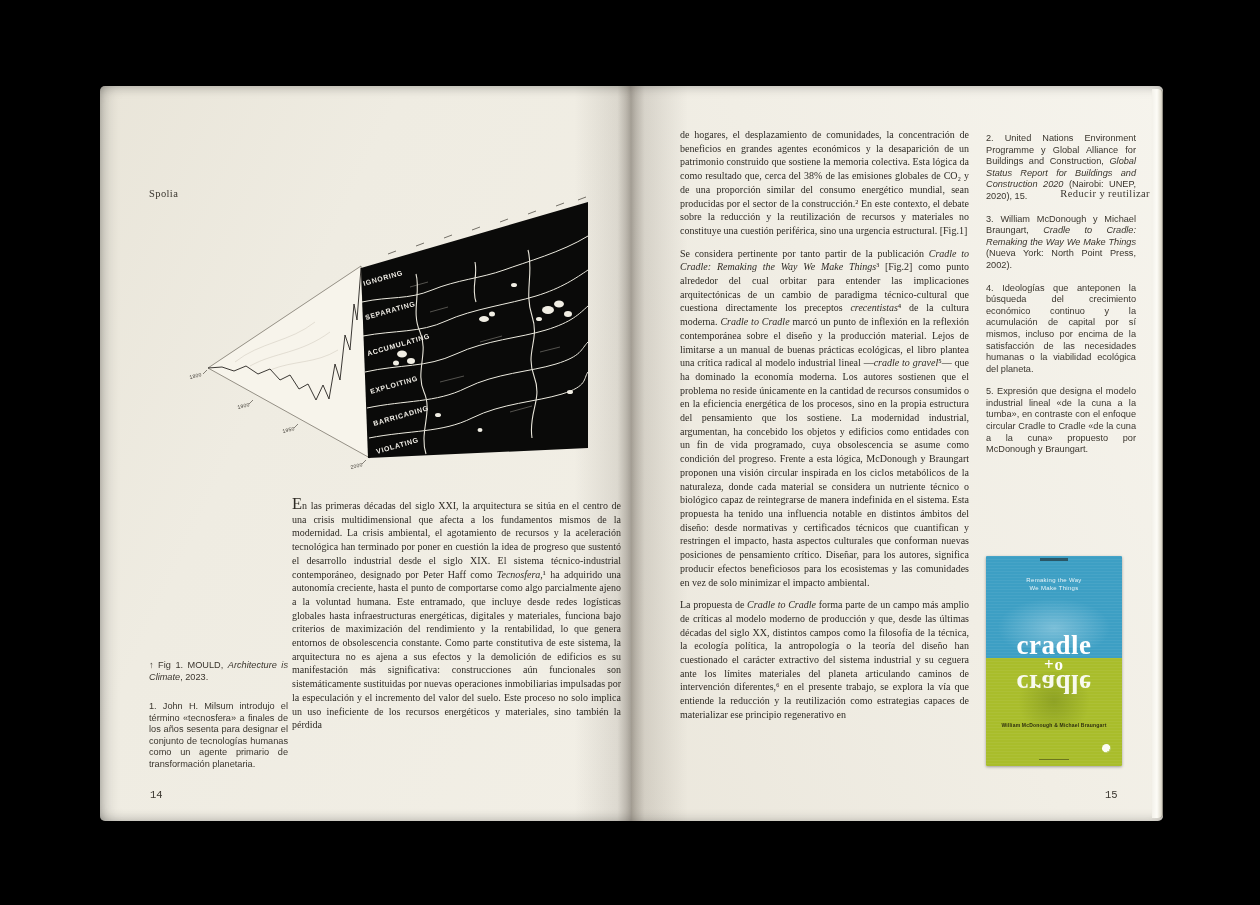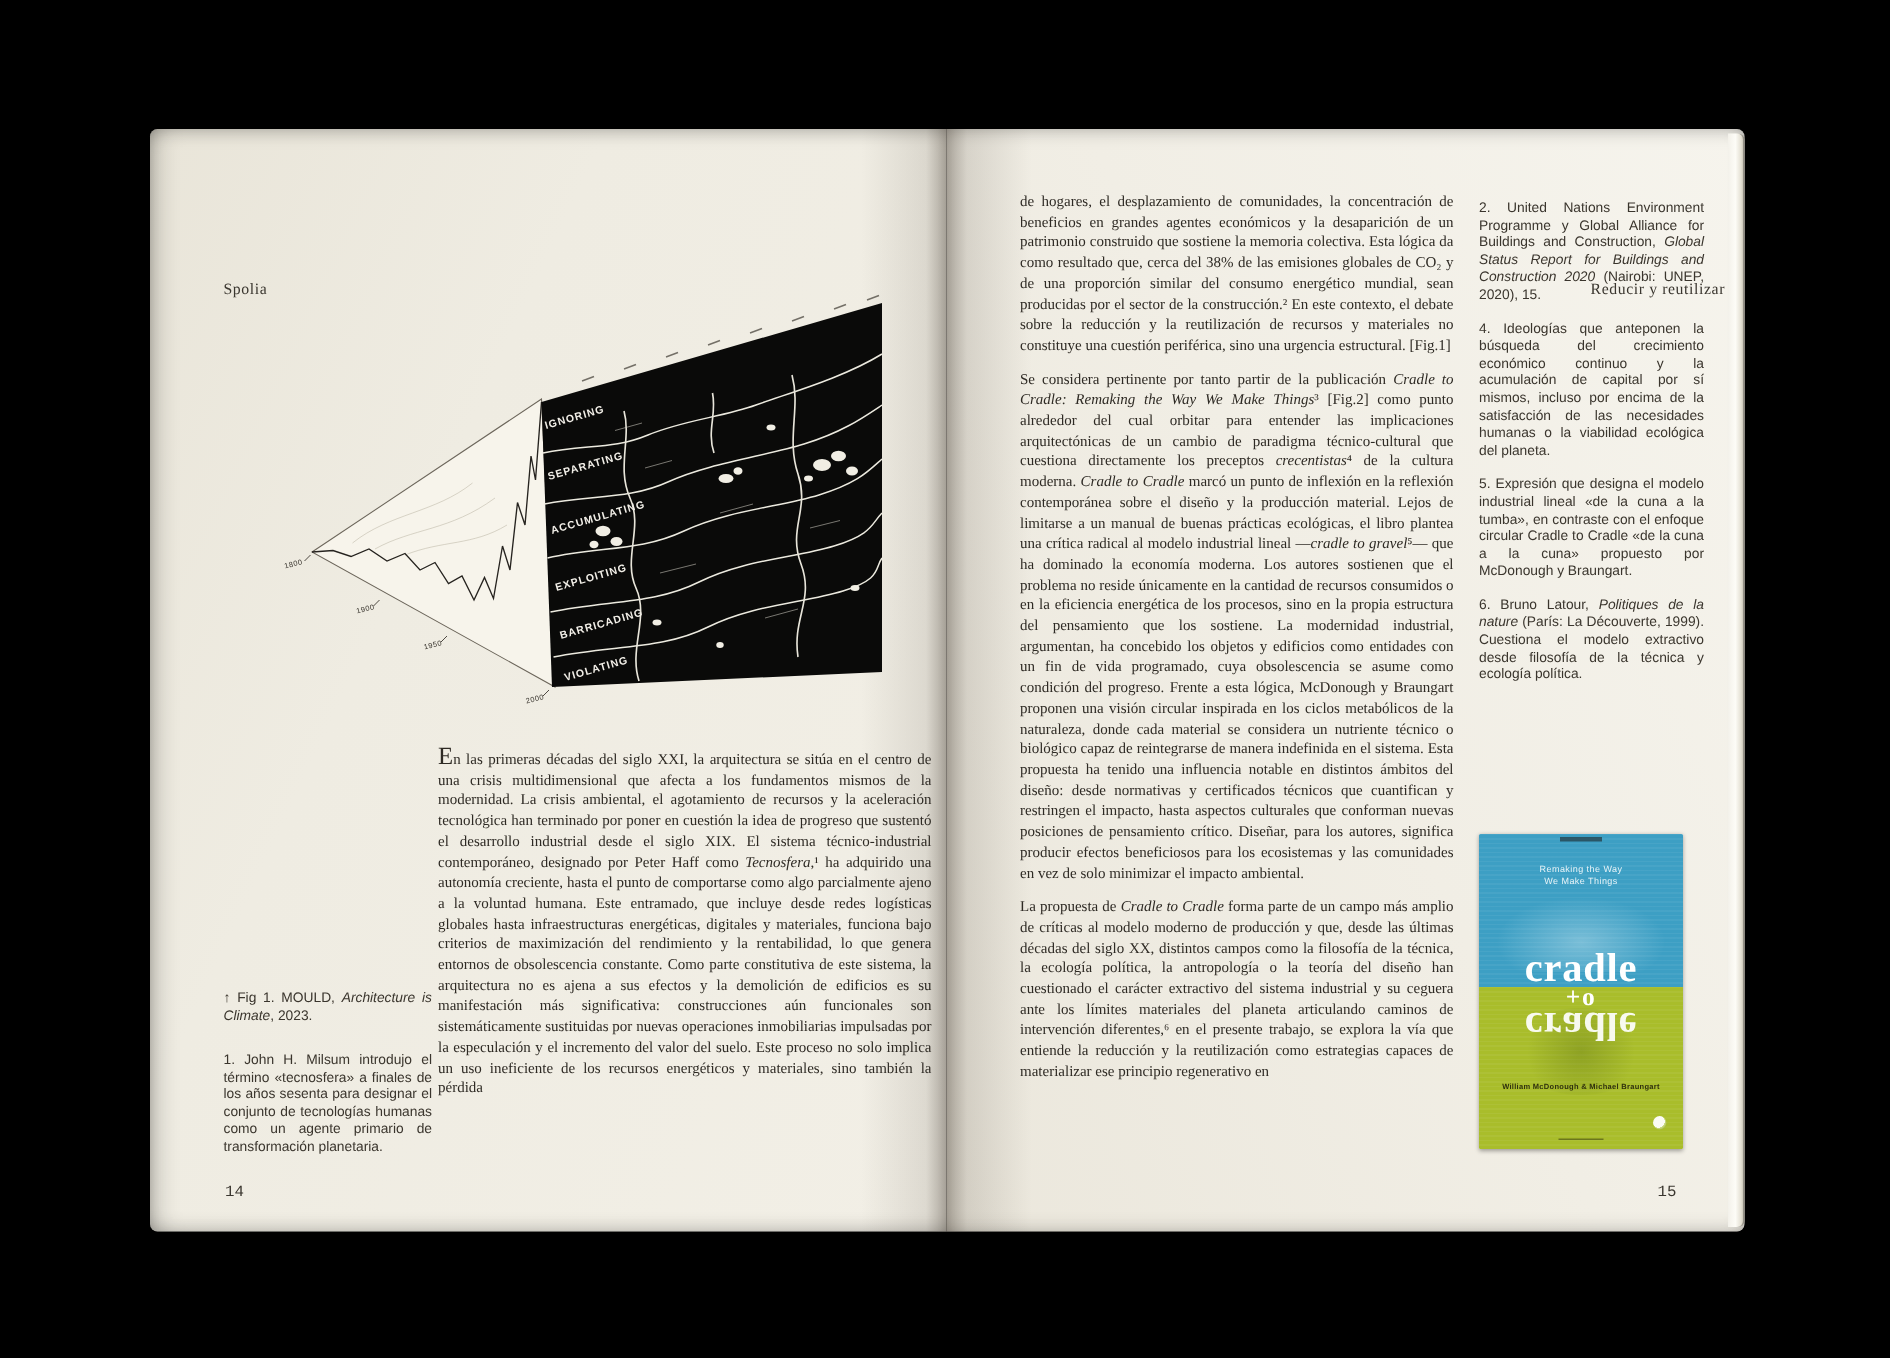--- a/index.html
+++ b/index.html
@@ -165,23 +165,23 @@
   <span class="pagenum" style="left:150px;top:789px;">14</span>
 
   <div class="bodytext" style="left:680px;top:128px;width:289px;">
     <p>de hogares, el desplazamiento de comunidades, la concentración de beneficios en grandes agentes económicos y la desaparición de un patrimonio construido que sostiene la memoria colectiva. Esta lógica da como resultado que, cerca del 38% de las emisiones globales de CO₂ y de una proporción similar del consumo energético mundial, sean producidas por el sector de la construcción.² En este contexto, el debate sobre la reducción y la reutilización de recursos y materiales no constituye una cuestión periférica, sino una urgencia estructural. [Fig.1]</p>
     <p>Se considera pertinente por tanto partir de la publicación <i>Cradle to Cradle: Remaking the Way We Make Things</i>³ [Fig.2] como punto alrededor del cual orbitar para entender las implicaciones arquitectónicas de un cambio de paradigma técnico-cultural que cuestiona directamente los preceptos <i>crecentistas</i>⁴ de la cultura moderna. <i>Cradle to Cradle</i> marcó un punto de inflexión en la reflexión contemporánea sobre el diseño y la producción material. Lejos de limitarse a un manual de buenas prácticas ecológicas, el libro plantea una crítica radical al modelo industrial lineal —<i>cradle to gravel</i>⁵— que ha dominado la economía moderna. Los autores sostienen que el problema no reside únicamente en la cantidad de recursos consumidos o en la eficiencia energética de los procesos, sino en la propia estructura del pensamiento que los sostiene. La modernidad industrial, argumentan, ha concebido los objetos y edificios como entidades con un fin de vida programado, cuya obsolescencia se asume como condición del progreso. Frente a esta lógica, McDonough y Braungart proponen una visión circular inspirada en los ciclos metabólicos de la naturaleza, donde cada material se considera un nutriente técnico o biológico capaz de reintegrarse de manera indefinida en el sistema. Esta propuesta ha tenido una influencia notable en distintos ámbitos del diseño: desde normativas y certificados técnicos que cuantifican y restringen el impacto, hasta aspectos culturales que conforman nuevas posiciones de pensamiento crítico. Diseñar, para los autores, significa producir efectos beneficiosos para los ecosistemas y las comunidades en vez de solo minimizar el impacto ambiental.</p>
     <p>La propuesta de <i>Cradle to Cradle</i> forma parte de un campo más amplio de críticas al modelo moderno de producción y que, desde las últimas décadas del siglo XX, distintos campos como la filosofía de la técnica, la ecología política, la antropología o la teoría del diseño han cuestionado el carácter extractivo del sistema industrial y su ceguera ante los límites materiales del planeta articulando caminos de intervención diferentes,⁶ en el presente trabajo, se explora la vía que entiende la reducción y la reutilización como estrategias capaces de materializar ese principio regenerativo en</p>
   </div>
 
   <div class="notes-col">
     <div class="side-note">2. United Nations Environment Programme y Global Alliance for Buildings and Construction, <i>Global Status Report for Buildings and Construction 2020</i> (Nairobi: UNEP, 2020), 15.</div>
+    <div class="side-note">3. William McDonough y Michael Braungart, <i>Cradle to Cradle: Remaking the Way We Make Things</i> (Nueva York: North Point Press, 2002).</div>
     <div class="side-note">4. Ideologías que anteponen la búsqueda del crecimiento económico continuo y la acumulación de capital por sí mismos, incluso por encima de la satisfacción de las necesidades humanas o la viabilidad ecológica del planeta.</div>
     <div class="side-note">5. Expresión que designa el modelo industrial lineal «de la cuna a la tumba», en contraste con el enfoque circular Cradle to Cradle «de la cuna a la cuna» propuesto por McDonough y Braungart.</div>
-    <div class="side-note">6. Bruno Latour, <i>Politiques de la nature</i> (París: La Découverte, 1999). Cuestiona el modelo extractivo desde filosofía de la técnica y ecología política.</div>
   </div>
 
   <div class="cover">
     <div class="texture"></div>
     <div class="car-shape"></div>
     <div class="globe-shape"></div>
     <div class="top-dash"></div>
     <div class="tagline">
       <div>Remaking the Way</div>
       <div>We Make Things</div>

